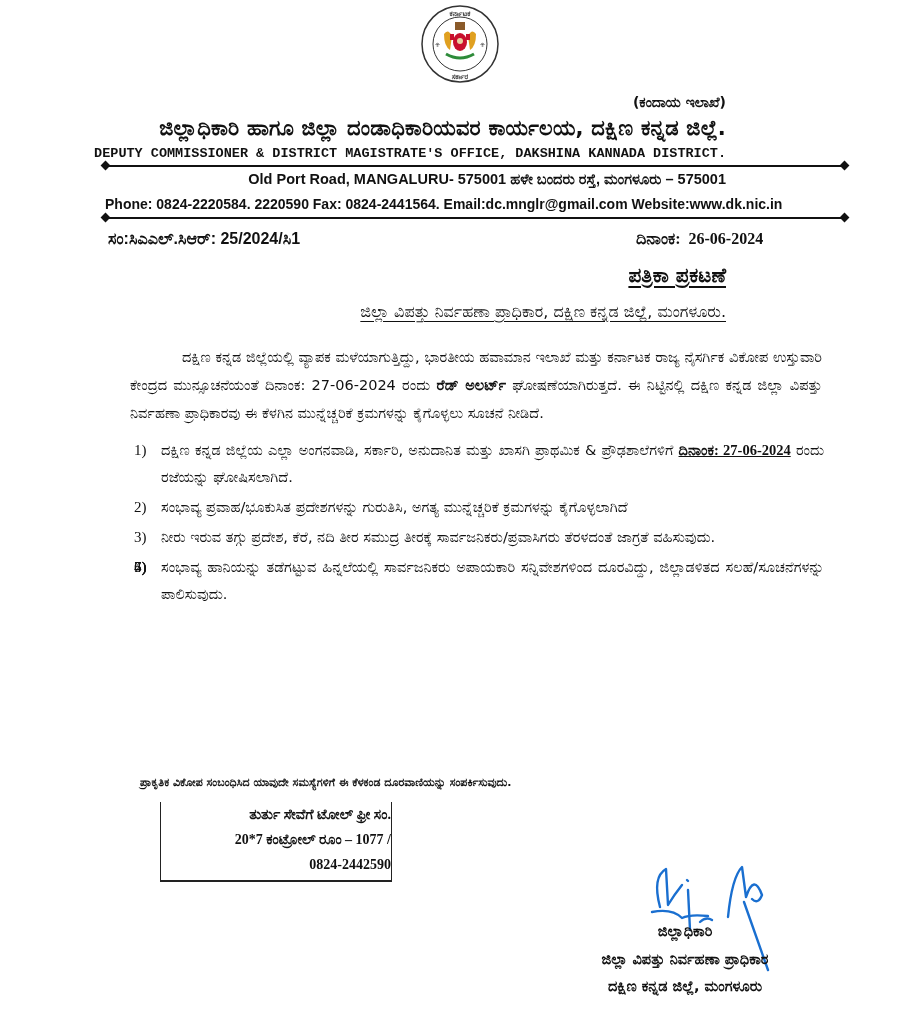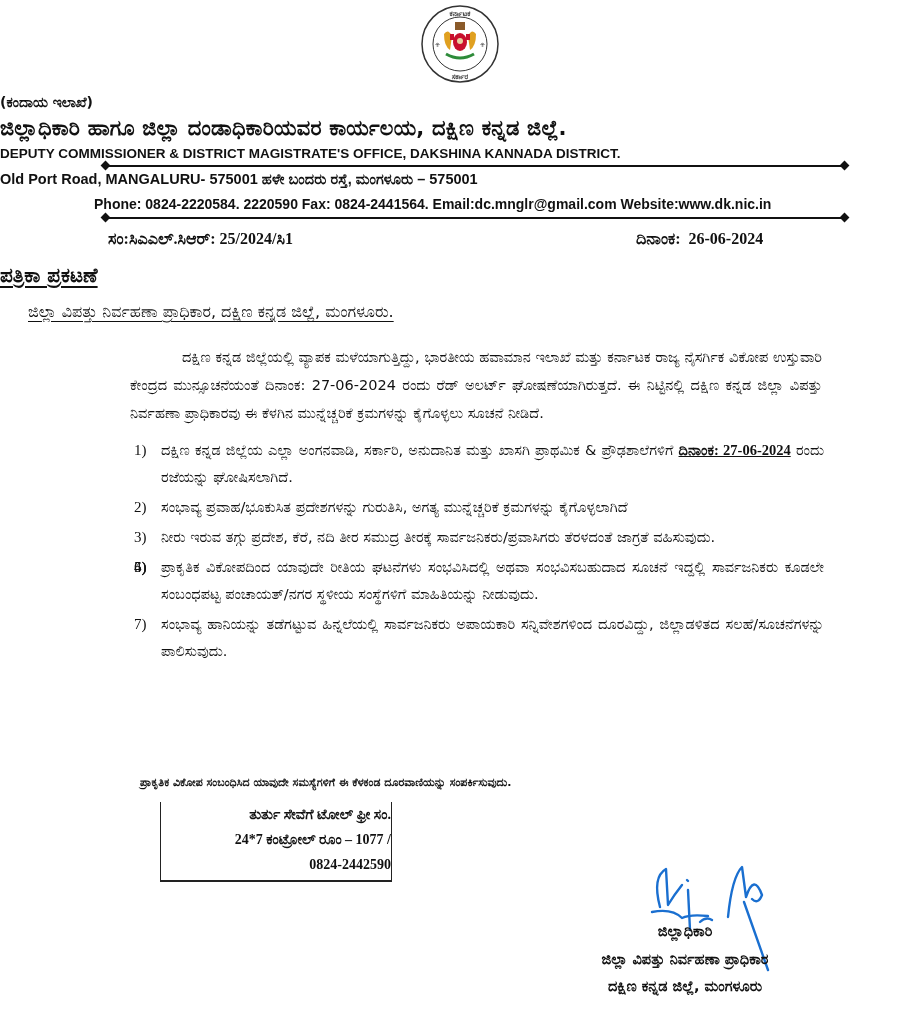--- a/index.html
+++ b/index.html
@@ -1,36 +1,36 @@
 <!DOCTYPE html>
 <html><head>
 <meta charset="utf-8">
 <style>
   html, body { margin: 0; padding: 0; background: #ffffff; }
   body { width: 919px; height: 1024px; position: relative; overflow: hidden; color: #111; font-family: "DejaVu Sans", sans-serif; }
   .abs { position: absolute; }
-  .center { left: 0; width: 726px; text-align: left; }
+  .center { left: 0; width: 726px; text-align: right; }
   #logo { left: 420px; top: 4px; width: 80px; height: 80px; }
   #dept { top: 94px; font-size: 14px; font-weight: bold; }
   #title-kn { top: 116px; font-size: 21px; font-weight: bold; letter-spacing: 0.2px; }
-  #title-en { top: 146px; font-size: 13.5px; font-weight: bold; font-family: Liberation Sans, sans-serif; }
+  #title-en { top: 146px; font-size: 13.5px; font-weight: bold; font-family: Liberation Mono, monospace; }
   .rule { left: 105px; width: 740px; height: 2px; background: #111; }
   .rule::before, .rule::after { content: ""; position: absolute; top: -3px; width: 7px; height: 7px; background: #111; transform: rotate(45deg); }
   .rule::before { left: -3px; } .rule::after { right: -3px; }
   #rule1 { top: 165px; }
   #rule2 { top: 217px; }
   #address { top: 171px; font-size: 14.5px; font-weight: bold; font-family: "Liberation Sans", sans-serif; }
-  #contact { left: 94px; top: 196px; font-size: 14px; font-weight: bold; font-family: "Liberation Sans", sans-serif; white-space: nowrap; }
-  #ref { left: 108px; top: 230px; font-size: 16px; font-weight: bold; font-family: Liberation Serif, serif; }
+  #contact { left: 105px; top: 196px; font-size: 14px; font-weight: bold; font-family: "Liberation Sans", sans-serif; white-space: nowrap; }
+  #ref { left: 108px; top: 230px; font-size: 16px; font-weight: bold; font-family: Liberation Sans, sans-serif; }
   #date { left: 636px; top: 230px; font-size: 16px; font-weight: bold; font-family: "Liberation Serif", serif; }
   #press-title { top: 263px; font-size: 20px; font-weight: bold; }
   #press-title span, #subtitle span { text-decoration: underline; text-underline-offset: 4px; margin-top: 48px; }
-  #subtitle { top: 302px; font-size: 16px; padding-left: 28px; }
+  #subtitle { top: 302px; font-size: 16px; }
   #para { left: 130px; width: 692px; top: 343px; font-size: 14.5px; line-height: 28px; text-align: justify; text-indent: 52px; }
-  #para b { font-weight: normal; }
+  #para b { font-weight: bold; }
   #list { left: 134px; top: 437px; width: 690px; margin: 0; padding: 0; list-style: none; font-size: 14.5px; }
   #list li { position: relative; padding-left: 27px; line-height: 27px; margin-bottom: 3px; text-align: justify; }
   #list li .num { position: absolute; left: 0; top: 0; font-family: "Liberation Serif", serif; font-size: 15px; }
   .u-bold { font-weight: bold; text-decoration: underline; font-family: "Liberation Serif", serif; }
   #footer-note { left: 140px; top: 776px; font-size: 11px; font-weight: bold; }
   #helpline-box { left: 160px; top: 802px; width: 230px; height: 78px; border-left: 1.5px solid #222; border-right: 1.5px solid #222; border-bottom: 2px solid #222; text-align: right; font-size: 14px; font-weight: bold; line-height: 25px; font-family: "Liberation Serif", serif; }
   #signature { left: 640px; top: 862px; width: 150px; height: 110px; }
   #sign-block { left: 560px; width: 250px; top: 918px; text-align: center; font-size: 14.5px; font-weight: bold; line-height: 27.5px; }
 </style>
 </head>
@@ -86,32 +86,32 @@
   <li>
     <span class="num">3)</span><span>ನೀರು ಇರುವ ತಗ್ಗು ಪ್ರದೇಶ, ಕೆರೆ, ನದಿ ತೀರ ಸಮುದ್ರ ತೀರಕ್ಕೆ ಸಾರ್ವಜನಿಕರು/ಪ್ರವಾಸಿಗರು ತೆರಳದಂತೆ ಜಾಗ್ರತೆ ವಹಿಸುವುದು.</span>
   </li>
   <li>
     <span class="num">4)</span>
   </li>
   <li>
     <span class="num">5)</span>
   </li>
   <li>
-    <span class="num">6)</span><span>ಪ್ರಾಕೃತಿಕ ವಿಕೋಪದಿಂದ ಯಾವುದೇ ರೀತಿಯ ಘಟನೆಗಳು ಸಂಭವಿಸಿದಲ್ಲಿ ಅಥವಾ ಸಂಭವಿಸಬಹುದಾದ ಸೂಚನೆ ಇದ್ದಲ್ಲಿ ಸಾರ್ವಜನಿಕರು ಕೂಡಲೇ ಸಂಬಂಧಪಟ್ಟ ಪಂಚಾಯತ್/ನಗರ ಸ್ಥಳೀಯ ಸಂಸ್ಥೆಗಳಿಗೆ ಮಾಹಿತಿಯನ್ನು ನೀಡುವುದು.</span>
+    <span class="num">6)</span>
   </li>
   <li>
     <span class="num">7)</span><span>ಸಂಭಾವ್ಯ ಹಾನಿಯನ್ನು ತಡೆಗಟ್ಟುವ ಹಿನ್ನಲೆಯಲ್ಲಿ ಸಾರ್ವಜನಿಕರು ಅಪಾಯಕಾರಿ ಸನ್ನಿವೇಶಗಳಿಂದ ದೂರವಿದ್ದು, ಜಿಲ್ಲಾಡಳಿತದ ಸಲಹೆ/ಸೂಚನೆಗಳನ್ನು ಪಾಲಿಸುವುದು.</span>
   </li>
 </ol>
 
 <div id="footer-note" class="abs">ಪ್ರಾಕೃತಿಕ ವಿಕೋಪ ಸಂಬಂಧಿಸಿದ ಯಾವುದೇ ಸಮಸ್ಯೆಗಳಿಗೆ ಈ ಕೆಳಕಂಡ ದೂರವಾಣಿಯನ್ನು ಸಂಪರ್ಕಿಸುವುದು.</div>
 
 <div id="helpline-box" class="abs">
   <div>ತುರ್ತು ಸೇವೆಗೆ ಟೋಲ್ ಫ್ರೀ ಸಂ.</div>
-  <div>24*7 ಕಂಟ್ರೋಲ್ ರೂಂ – 1077 /</div>
+  <div>20*7 ಕಂಟ್ರೋಲ್ ರೂಂ – 1077 /</div>
   <div>0824-2442590</div>
 </div>
 
 <svg id="signature" class="abs" viewBox="0 0 150 110">
   <g fill="none" stroke="#1a6fd0" stroke-width="2.4" stroke-linecap="round" stroke-linejoin="round">
     <path d="M20 45 q-8 -30 6 -38 l2 36 q6 -10 14 -20 M12 50 q20 -4 30 6 q8 -4 26 -2"></path>
     <path d="M48 28 l2 40 M47 18 l1 1"></path>
     <path d="M88 55 q4 -40 14 -50 l4 30 q8 -24 16 -2 q-4 10 -10 4 M104 40 l24 68"></path>
     <path d="M60 60 q6 -6 12 -2"></path>
   </g>

